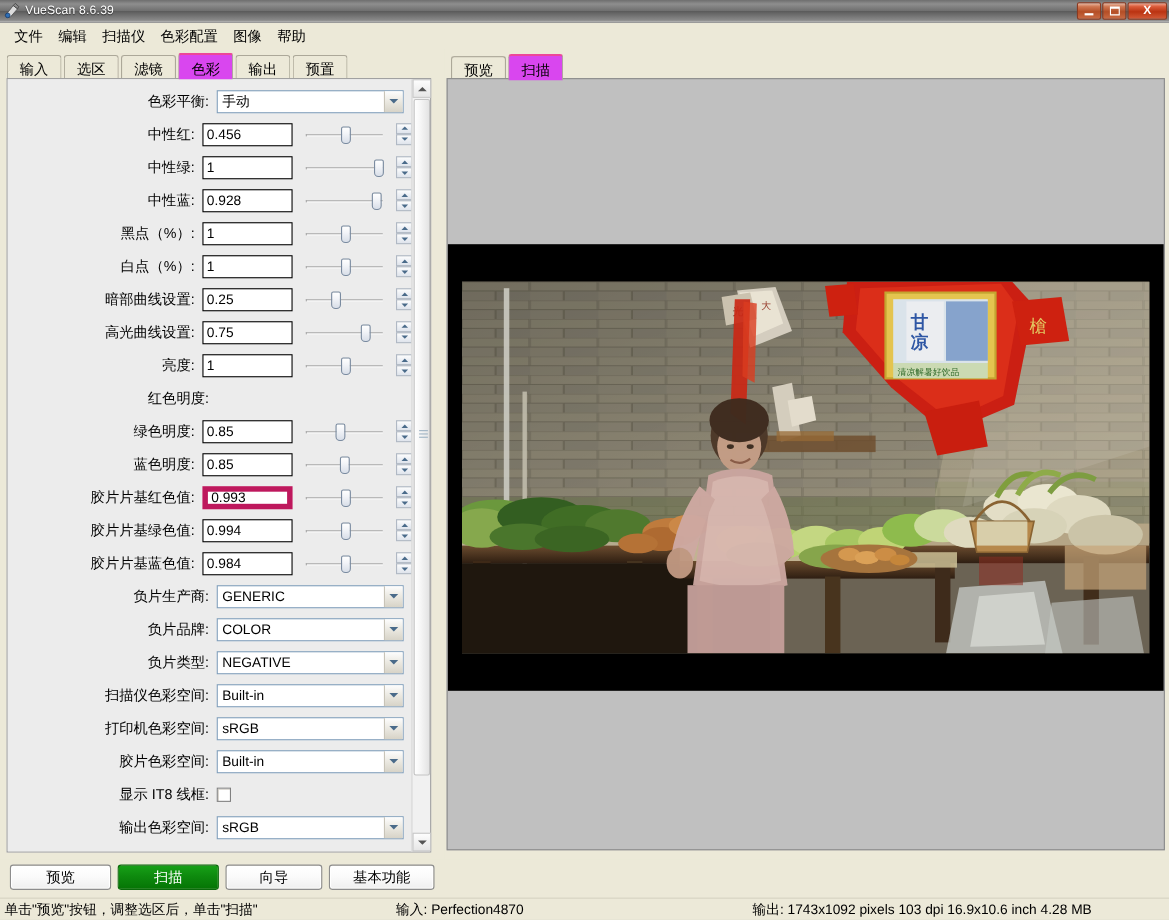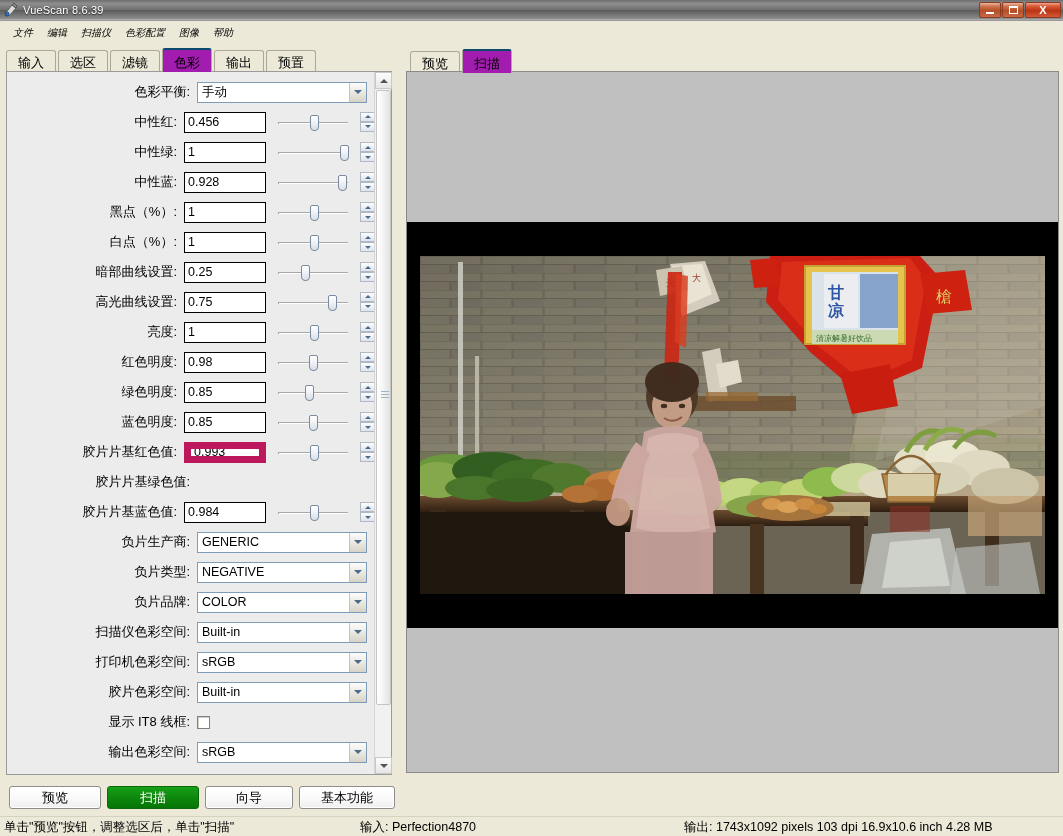--- a/index.html
+++ b/index.html
@@ -52,43 +52,43 @@
   .winbtn .glyph-min { width: 8px; height: 2px; background: #fff; margin-top: 5px; }
   .winbtn .glyph-max { width: 9px; height: 8px; border: 1px solid #fff; border-top-width: 2px; }
 
   
   #menubar {
     position: absolute; left: 0; top: 21px; width: 1063px; height: 24px;
     background: #ece9d8;
     display: flex; align-items: center; padding-left: 6px;
   }
   #menubar .menu-item {
-    padding: 3px 7px; font-size: 10px; color: #000; white-space: nowrap; font-style: italic;
+    padding: 3px 7px; font-size: 13px; color: #000; white-space: nowrap;
   }
 
   
   #leftpanel {
     position: absolute; left: 0; top: 45px; width: 404px; height: 736px;
     background: #ece9d8;
   }
   #lefttabs {
     position: absolute; left: 6px; top: 4px; height: 22px;
     display: flex; align-items: flex-end;
   }
   .ltab {
     height: 21px; padding: 2px 11px 0 11px; margin-right: 2px;
     background: #ece9d8;
     border: 1px solid #aca899; border-bottom: none;
     border-radius: 3px 3px 0 0;
     font-size: 13px; color: #000; line-height: 19px;
     white-space: nowrap;
   }
   .ltab.active {
-    background: #a21caf; height: 24px; line-height: 21px;
-    border-top: 2px solid #0c4a6e;
+    background: #d946ef; height: 24px; line-height: 21px;
+    border-top: 2px solid #ec4899;
     position: relative; z-index: 3;
     margin-bottom: -1px;
   }
   #leftbody {
     position: absolute; left: 6px; top: 26px; width: 386px; height: 704px;
     background: #ececec;
     border: 1px solid #9a9a9a;
   }
   #leftscroll {
     position: absolute; left: 0; top: 0; width: 368px; height: 702px;
@@ -104,21 +104,21 @@
     width: 190px; text-align: right; padding-right: 7px;
     font-size: 13px; color: #000; white-space: nowrap;
   }
   .row .field { position: relative; }
   input.txt {
     width: 82px; height: 21px;
     border: 1px solid #000; background: #fff;
     font-family: "Liberation Sans", sans-serif; font-size: 12.5px;
     padding: 0 3px; color: #000; outline: none;
   }
-  input.txt.focused { border: 7px solid #be185d; }
+  input.txt.focused { border: 5px solid #be185d; }
   .combo {
     width: 170px; height: 21px; background: #fff;
     border: 1px solid #7f9db9;
     display: flex; align-items: center;
     font-size: 12.5px; color: #000;
     padding-left: 4px; position: relative;
   }
   .combo .cval { flex: 1; white-space: nowrap; overflow: hidden; }
   .combo .carrow {
     width: 17px; height: 19px; flex: none;
@@ -436,92 +436,92 @@
                   <i class="up"></i>
                 </div>
                 <div>
                   <i class="dn"></i>
                 </div>
               </div>
             </div>
           </div>
           <div class="row">
             <div class="lbl">红色明度:</div>
-            <div class="field" style="display: flex; align-items: center;">
-              <input class="txt" type="text" value="0.98" style="">
+          </div>
+          <div class="row">
+            <div class="lbl">绿色明度:</div>
+            <div class="field" style="display: flex; align-items: center;">
+              <input class="txt" type="text" value="0.85" style="">
+              <div class="slider">
+                <div class="track"></div>
+                <div class="thumb" style="left:38%"></div>
+              </div>
+              <div class="spin">
+                <div>
+                  <i class="up"></i>
+                </div>
+                <div>
+                  <i class="dn"></i>
+                </div>
+              </div>
+            </div>
+          </div>
+          <div class="row">
+            <div class="lbl">蓝色明度:</div>
+            <div class="field" style="display: flex; align-items: center;">
+              <input class="txt" type="text" value="0.85" style="">
               <div class="slider">
                 <div class="track"></div>
                 <div class="thumb" style="left:44%"></div>
               </div>
               <div class="spin">
                 <div>
                   <i class="up"></i>
                 </div>
                 <div>
                   <i class="dn"></i>
                 </div>
               </div>
             </div>
           </div>
           <div class="row">
-            <div class="lbl">绿色明度:</div>
-            <div class="field" style="display: flex; align-items: center;">
-              <input class="txt" type="text" value="0.85" style="">
-              <div class="slider">
-                <div class="track"></div>
-                <div class="thumb" style="left:38%"></div>
-              </div>
-              <div class="spin">
-                <div>
-                  <i class="up"></i>
-                </div>
-                <div>
-                  <i class="dn"></i>
-                </div>
-              </div>
-            </div>
-          </div>
-          <div class="row">
-            <div class="lbl">蓝色明度:</div>
-            <div class="field" style="display: flex; align-items: center;">
-              <input class="txt" type="text" value="0.85" style="">
-              <div class="slider">
-                <div class="track"></div>
-                <div class="thumb" style="left:44%"></div>
-              </div>
-              <div class="spin">
-                <div>
-                  <i class="up"></i>
-                </div>
-                <div>
-                  <i class="dn"></i>
-                </div>
-              </div>
-            </div>
-          </div>
-          <div class="row">
             <div class="lbl">胶片片基红色值:</div>
             <div class="field" style="display: flex; align-items: center;">
               <input class="txt focused" type="text" value="0.993" style="">
               <div class="slider">
                 <div class="track"></div>
                 <div class="thumb" style="left:46%"></div>
               </div>
               <div class="spin">
                 <div>
                   <i class="up"></i>
                 </div>
                 <div>
                   <i class="dn"></i>
                 </div>
               </div>
             </div>
           </div>
           <div class="row">
             <div class="lbl">胶片片基绿色值:</div>
+            <div class="field" style="display: flex; align-items: center;">
+              <input class="txt" type="text" value="0.994" style="">
+              <div class="slider">
+                <div class="track"></div>
+                <div class="thumb" style="left:46%"></div>
+              </div>
+              <div class="spin">
+                <div>
+                  <i class="up"></i>
+                </div>
+                <div>
+                  <i class="dn"></i>
+                </div>
+              </div>
+            </div>
           </div>
           <div class="row">
             <div class="lbl">胶片片基蓝色值:</div>
             <div class="field" style="display: flex; align-items: center;">
               <input class="txt" type="text" value="0.984" style="">
               <div class="slider">
                 <div class="track"></div>
                 <div class="thumb" style="left:46%"></div>
               </div>
               <div class="spin">
@@ -539,35 +539,35 @@
             <div class="field" style="display: flex; align-items: center;">
               <div class="combo">
                 <span class="cval">GENERIC</span>
                 <span class="carrow">
                   <i></i>
                 </span>
               </div>
             </div>
           </div>
           <div class="row">
-            <div class="lbl">负片类型:</div>
+            <div class="lbl">负片品牌:</div>
             <div class="field" style="display: flex; align-items: center;">
               <div class="combo">
-                <span class="cval">NEGATIVE</span>
+                <span class="cval">COLOR</span>
                 <span class="carrow">
                   <i></i>
                 </span>
               </div>
             </div>
           </div>
           <div class="row">
-            <div class="lbl">负片品牌:</div>
+            <div class="lbl">负片类型:</div>
             <div class="field" style="display: flex; align-items: center;">
               <div class="combo">
-                <span class="cval">COLOR</span>
+                <span class="cval">NEGATIVE</span>
                 <span class="carrow">
                   <i></i>
                 </span>
               </div>
             </div>
           </div>
           <div class="row">
             <div class="lbl">扫描仪色彩空间:</div>
             <div class="field" style="display: flex; align-items: center;">
               <div class="combo">

